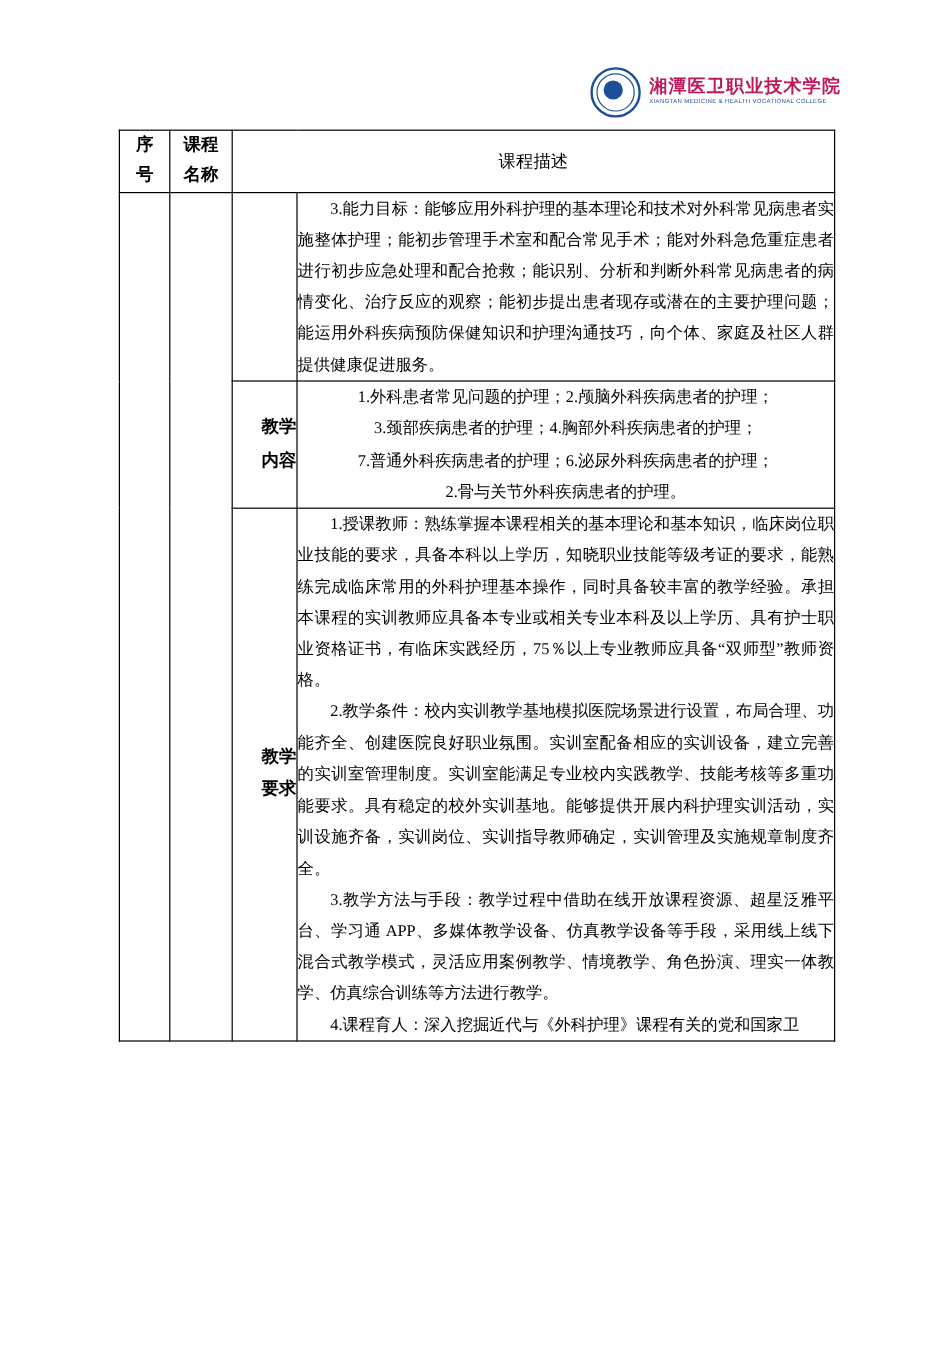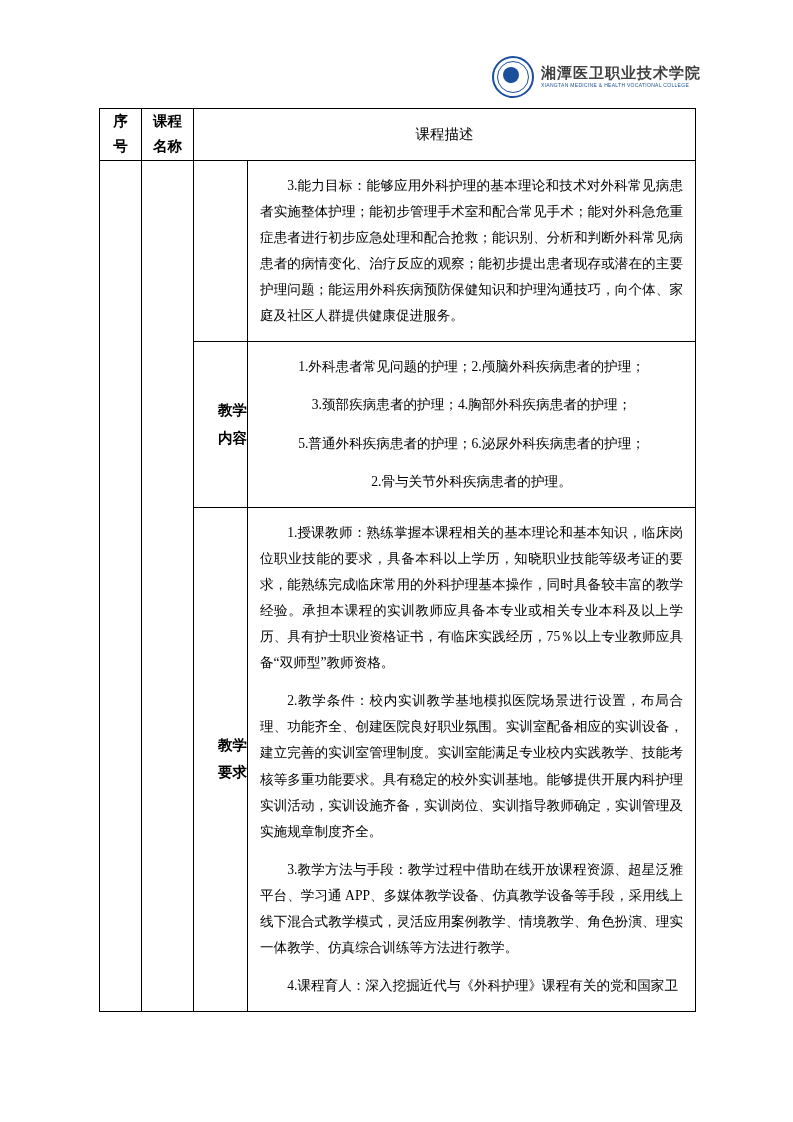--- a/index.html
+++ b/index.html
@@ -57,21 +57,21 @@
   .logo-text {
     display: flex;
     flex-direction: column;
     justify-content: center;
     line-height: 1.05;
   }
   .logo-cn {
     font-family: "Liberation Serif", "DejaVu Serif", serif;
     font-size: 15px;
     font-weight: bold;
-    color: #404040;
+    color: #be185d;
     letter-spacing: 1px;
     white-space: nowrap;
   }
   .logo-en {
     font-family: "Liberation Sans", sans-serif;
     font-size: 5px;
     color: #1b4f9c;
     letter-spacing: 0.3px;
     white-space: nowrap;
     margin-top: 2px;
@@ -118,21 +118,21 @@
   .kind-cell span { display: block; }
 
   .desc-cell {
     padding: 7px 9px 7px 9px;
     font-size: 13.6px;
     line-height: 1.92;
     text-align: justify;
     text-justify: inter-ideograph;
   }
   .desc-cell p {
-    margin: 12px;
+    margin: 0;
     text-indent: 2em;
   }
   .center-lines p {
     text-indent: 0;
     text-align: center;
   }
   
   .page-number {
     position: absolute;
     left: 0;
@@ -186,21 +186,21 @@
       </tr>
 
       <tr>
         <td class="kind-cell">
           <span>教学</span>
           <span>内容</span>
         </td>
         <td class="desc-cell center-lines">
           <p>1.外科患者常见问题的护理；2.颅脑外科疾病患者的护理；</p>
           <p>3.颈部疾病患者的护理；4.胸部外科疾病患者的护理；</p>
-          <p>5.普通外科疾病患者的护理；6.泌尿外科疾病患者的护理；</p>
+          <p>7.普通外科疾病患者的护理；6.泌尿外科疾病患者的护理；</p>
           <p>2.骨与关节外科疾病患者的护理。</p>
         </td>
       </tr>
 
       <tr>
         <td class="kind-cell">
           <span>教学</span>
           <span>要求</span>
         </td>
         <td class="desc-cell">

